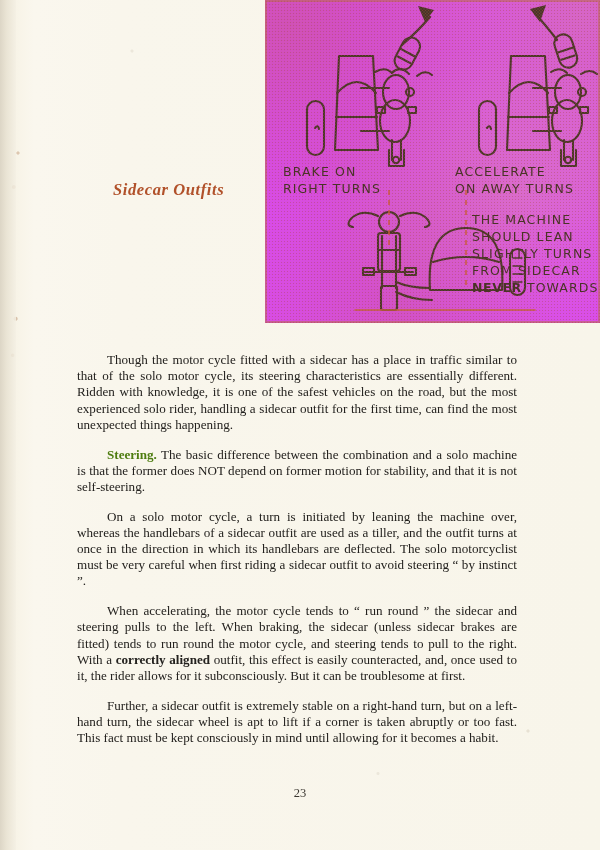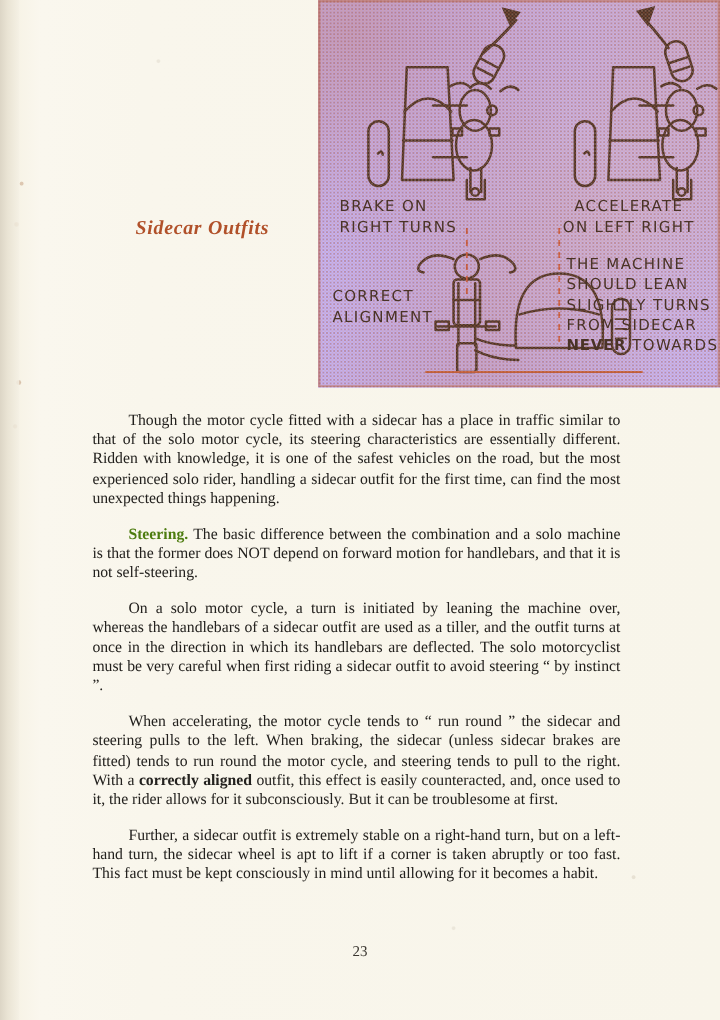--- a/index.html
+++ b/index.html
@@ -43,21 +43,21 @@
     font-weight:bold;font-style:italic;
     font-size:16.5px;letter-spacing:.6px;
     color:#b1512a;
     white-space:nowrap;
     margin-left:35px;
   }
 
   
   #illo{
     position:absolute;left:265px;top:0;width:335px;height:323px;
-    background:#c4b5fd;
+    background:#d946ef;
     overflow:hidden;
   }
   
   #illo .halftone{
     position:absolute;inset:0;
     background-image:
       radial-gradient(circle, rgba(172,92,62,.42) 0.7px, transparent 0.9px),
       radial-gradient(circle, rgba(215,160,140,.35) 0.6px, transparent 0.8px);
     background-size:3px 3px, 3px 3px;
     background-position:0 0, 1.5px 1.5px;
@@ -78,21 +78,21 @@
     font-size:12.5px;
     letter-spacing:1.1px;
     color:#4a3326;
     line-height:17px;
     white-space:nowrap;
   }
   .cap .nv{font-weight:bold;letter-spacing:.6px;}
 
   
   #body{
-    position:absolute;left:77px;top:342px;width:440px;
+    position:absolute;left:77px;top:352px;width:440px;
     font-size:13.1px;
     line-height:16.2px;
     text-align:justify;
     color:#23211e;
   }
   #body p{margin:0 0 13.5px 0;text-indent:30px;}
   #body p:last-child{margin-bottom:3px;}
   .run{font-weight:bold;color:#4d7c0f;text-indent:0;}
   .bd{font-weight:bold;}
 
@@ -208,46 +208,42 @@
     <rect x="1" y="1" width="333" height="321" fill="none" stroke="#b9674a" stroke-width="2" opacity=".55"></rect>
   </svg>
 
   <div class="halftone"></div>
 
   <div class="cap" style="left:18px;top:163px;">
     <span>BRAKE ON</span><br>
     <span>RIGHT TURNS</span>
   </div>
 
-  <div class="cap" style="left:204px;top:163px;text-align:center;">
+  <div class="cap" style="left:190px;top:163px;">
     <span>ACCELERATE</span><br>
-    <span>ON LEFT RIGHT</span>
+    <span>ON AWAY TURNS</span>
   </div>
 
-  <div class="cap" style="left:12px;top:238px;">
-    <span>CORRECT</span><br>
-    <span>ALIGNMENT</span>
-  </div>
 
   <div class="cap" style="left:207px;top:211px;">
     <span>THE MACHINE</span><br>
     <span>SHOULD LEAN</span><br>
     <span>SLIGHTLY TURNS</span><br>
     <span>FROM SIDECAR</span><br>
     <span class="nv">NEVER</span>
     <span>TOWARDS</span>
   </div>
 </div>
 
 <div id="heading">Sidecar Outfits</div>
 
 <div id="body">
   <p>Though the motor cycle fitted with a sidecar has a place in traffic similar to that of the solo motor cycle, its steering characteristics are essentially different.  Ridden with knowledge, it is one of the safest vehicles on the road, but the most experienced solo rider, handling a sidecar outfit for the first time, can find the most unexpected things happening.</p>
 
-  <p><span class="run">Steering.</span><span> The basic difference between the combination and a solo machine is that the former does NOT depend on forward motion for handlebars, and that it is not self-steering.</span></p>
+  <p><span class="run">Steering.</span><span> The basic difference between the combination and a solo machine is that the former does NOT depend on former motion for stability, and that it is not self-steering.</span></p>
 
   <p>On a solo motor cycle, a turn is initiated by leaning the machine over, whereas the handlebars of a sidecar outfit are used as a tiller, and the outfit turns at once in the direction in which its handlebars are deflected.  The solo motorcyclist must be very careful when first riding a sidecar outfit to avoid steering “ by instinct ”.</p>
 
   <p><span>When accelerating, the motor cycle tends to “ run round ” the sidecar and steering pulls to the left.  When braking, the sidecar (unless sidecar brakes are fitted) tends to run round the motor cycle, and steering tends to pull to the right.  With a </span><span class="bd">correctly aligned</span><span> outfit, this effect is easily counteracted, and, once used to it, the rider allows for it subconsciously. But it can be troublesome at first.</span></p>
 
   <p>Further, a sidecar outfit is extremely stable on a right-hand turn, but on a left-hand turn, the sidecar wheel is apt to lift if a corner is taken abruptly or too fast.  This fact must be kept consciously in mind until allowing for it becomes a habit.</p>
 </div>
 
 <div id="folio">23</div>
 

